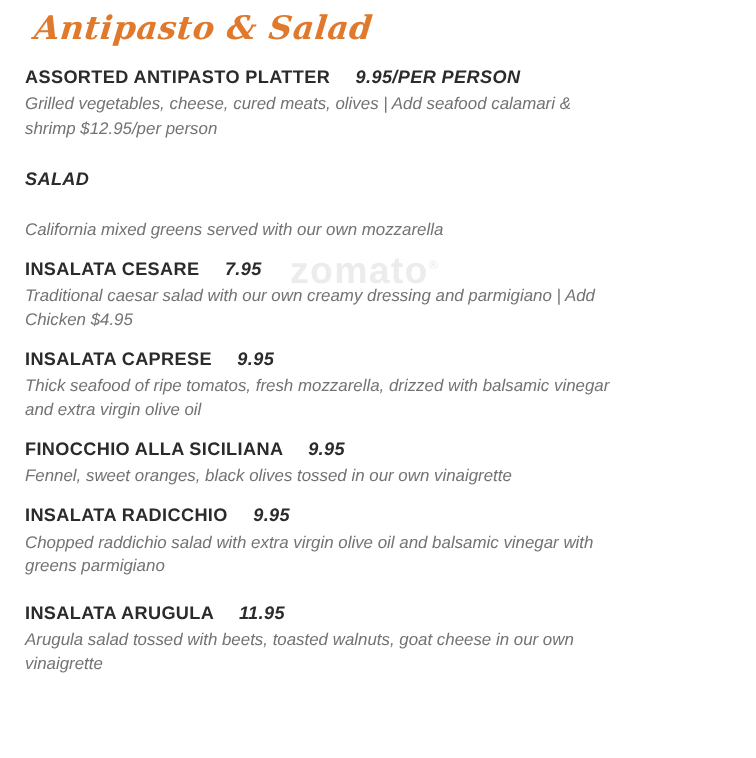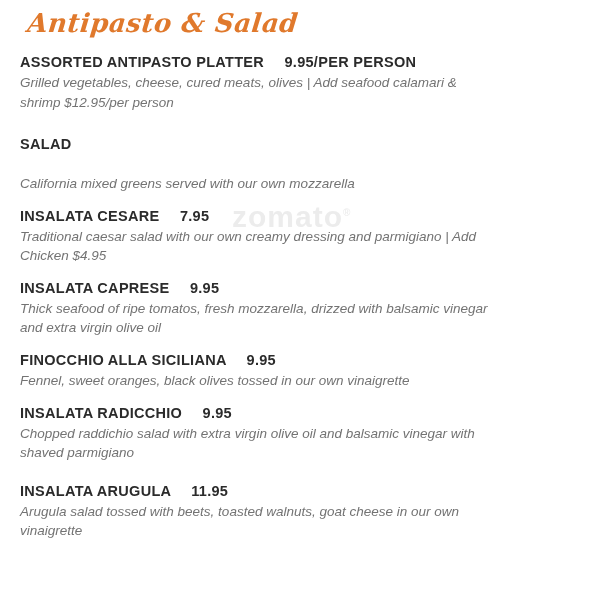--- a/index.html
+++ b/index.html
@@ -45,35 +45,37 @@
     text-transform: uppercase;
     margin-bottom: 3px;
   }
   .item-name {
     display: inline;
     margin-top: 23px;
   }
   .item-price {
     display: inline;
     margin-left: 16px;
+    font-style: italic;
   }
   .item-desc {
     font-size: 13.5px;
     line-height: 1.45;
     color: #737373;
     max-width: 470px;
     font-style: italic;
   }
   .group-label {
     font-weight: bold;
     font-size: 14.5px;
     letter-spacing: 0.3px;
     color: #2b2b2b;
     text-transform: uppercase;
     margin: 24px 0 22px 0;
+    font-style: italic;
   }
   .spacer-lg { height: 6px; }
   .watermark {
     position: absolute;
     left: 232px;
     top: 200px;
     font-size: 30px;
     font-weight: bold;
     letter-spacing: 1px;
     color: rgba(150,150,150,0.18);
@@ -129,21 +131,21 @@
       <span class="item-price">9.95</span>
     </div>
     <div class="item-desc">Fennel, sweet oranges, black olives tossed in our own vinaigrette</div>
   </div>
 
   <div class="item">
     <div class="item-head">
       <span class="item-name">INSALATA RADICCHIO</span>
       <span class="item-price">9.95</span>
     </div>
-    <div class="item-desc">Chopped raddichio salad with extra virgin olive oil and balsamic vinegar with shaved parmigiano</div>
+    <div class="item-desc">Chopped raddichio salad with extra virgin olive oil and balsamic vinegar with greens parmigiano</div>
   </div>
 
   <div class="spacer-lg"></div>
 
   <div class="item">
     <div class="item-head">
       <span class="item-name">INSALATA ARUGULA</span>
       <span class="item-price">11.95</span>
     </div>
     <div class="item-desc">Arugula salad tossed with beets, toasted walnuts, goat cheese in our own vinaigrette</div>

